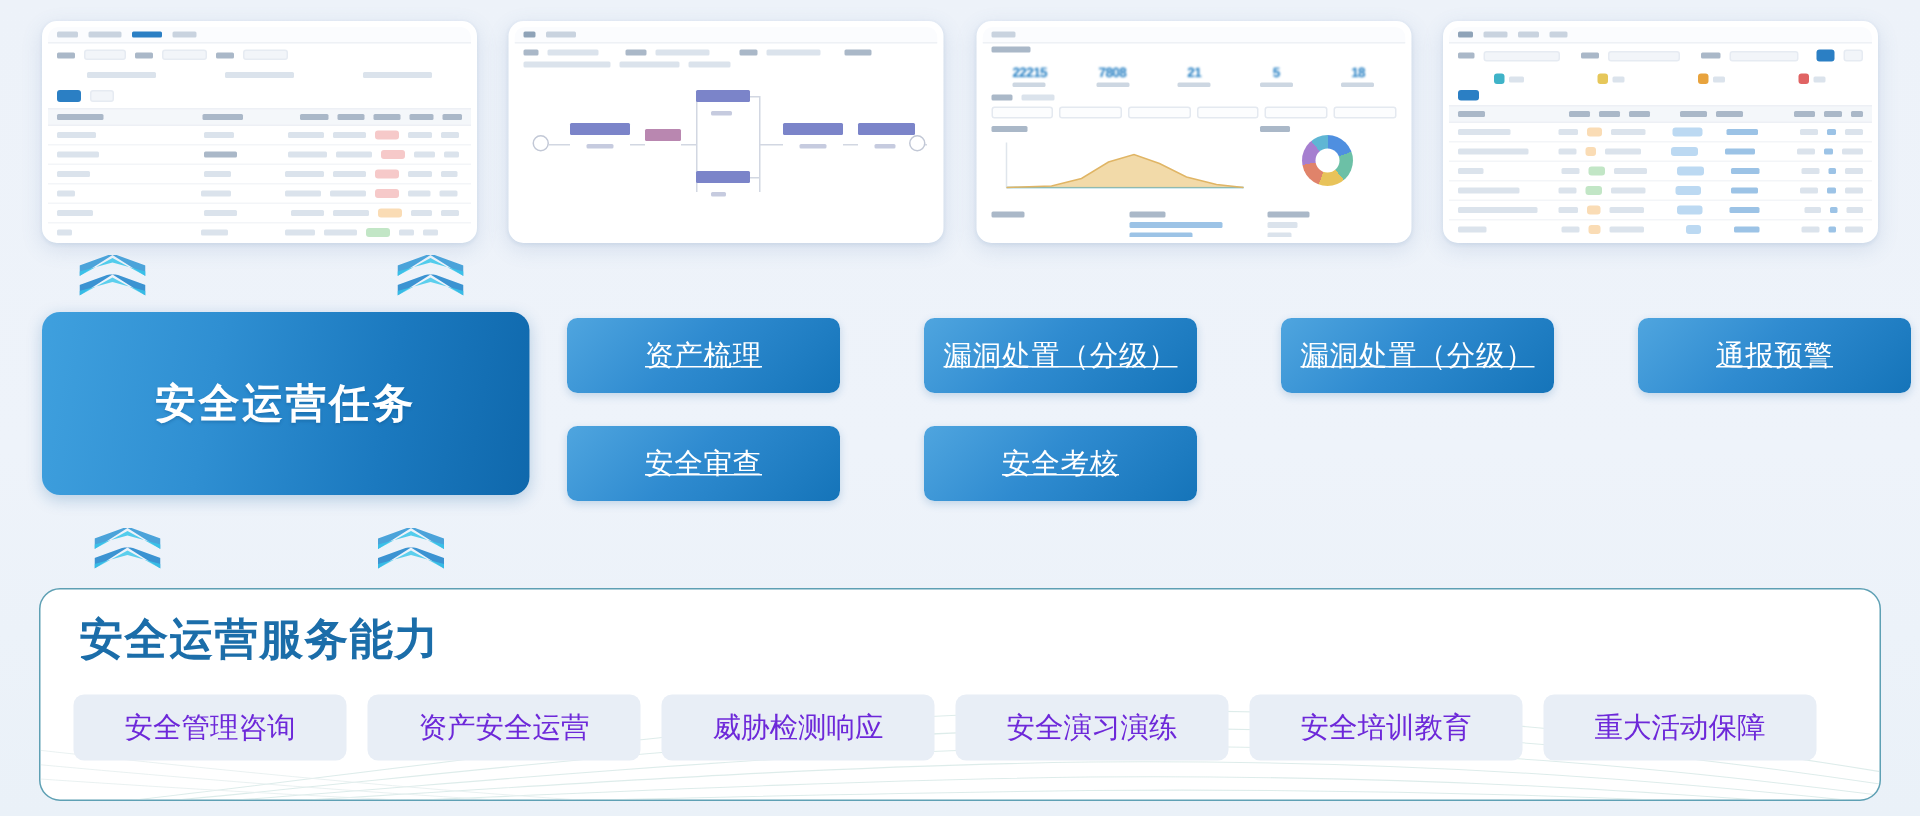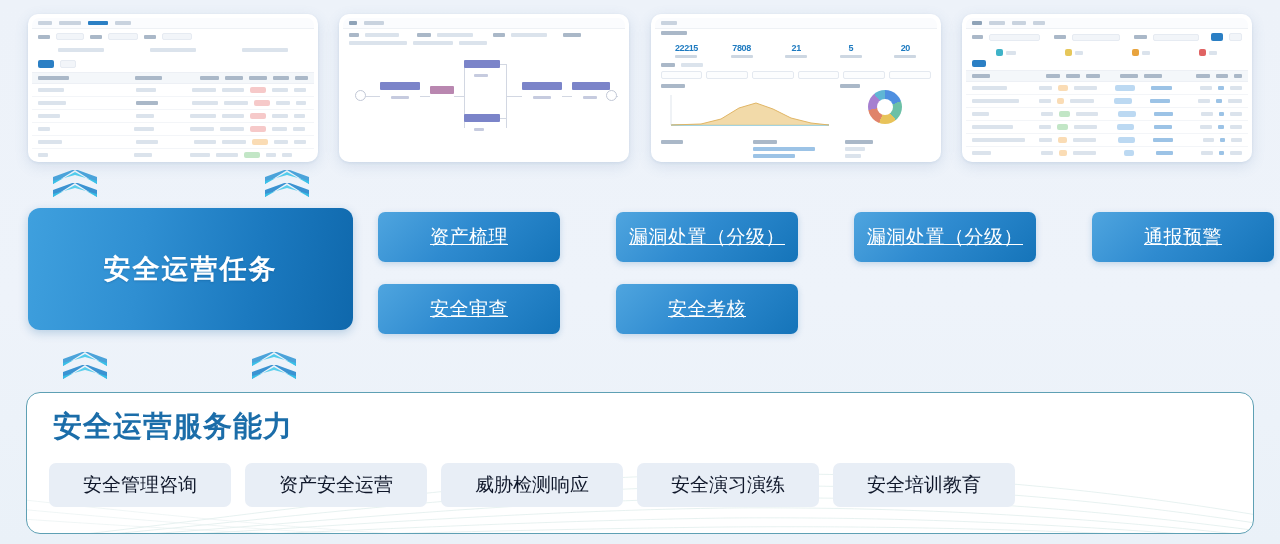--- a/index.html
+++ b/index.html
@@ -144,21 +144,21 @@
   .cap-chips {
     position: relative;
     margin: 16px 0 0 22px;
     display: flex;
     gap: 14px;
   }
   .cap-chip {
     width: 182px; height: 44px;
     background: #e8eef6;
     border-radius: 7px;
-    color: #0f172a;
+    color: #6d28d9;
     font-size: 19px;
     display: flex; align-items: center; justify-content: center;
     white-space: nowrap;
   }
 </style>
 </head>
 <body>
 
 <div id="root">
 
@@ -322,21 +322,21 @@
             </div>
           <div class="kpi">
               <div class="num">21</div>
               <div class="lbl"></div>
             </div>
           <div class="kpi">
               <div class="num">5</div>
               <div class="lbl"></div>
             </div>
           <div class="kpi">
-              <div class="num">20</div>
+              <div class="num">18</div>
               <div class="lbl"></div>
             </div>
         </div>
         <div class="srow" style="padding:1px 6px">
           <span class="sline dk" style="width:14px"></span>
             <span class="sline" style="width:22px"></span>
         </div>
         <div class="filt-row">
           <span class="filt"></span>
             <span class="filt"></span>
@@ -586,16 +586,17 @@
         <path d="M-20 80 C140 91 320 101 520 105"></path>
       </g>
     </svg>
     <div class="cap-title">安全运营服务能力</div>
     <div class="cap-chips">
       <div class="cap-chip">安全管理咨询</div>
       <div class="cap-chip">资产安全运营</div>
       <div class="cap-chip">威胁检测响应</div>
       <div class="cap-chip">安全演习演练</div>
       <div class="cap-chip">安全培训教育</div>
+      <div class="cap-chip">重大活动保障</div>
     </div>
   </div>
 
 </div>
 
 </body></html>

